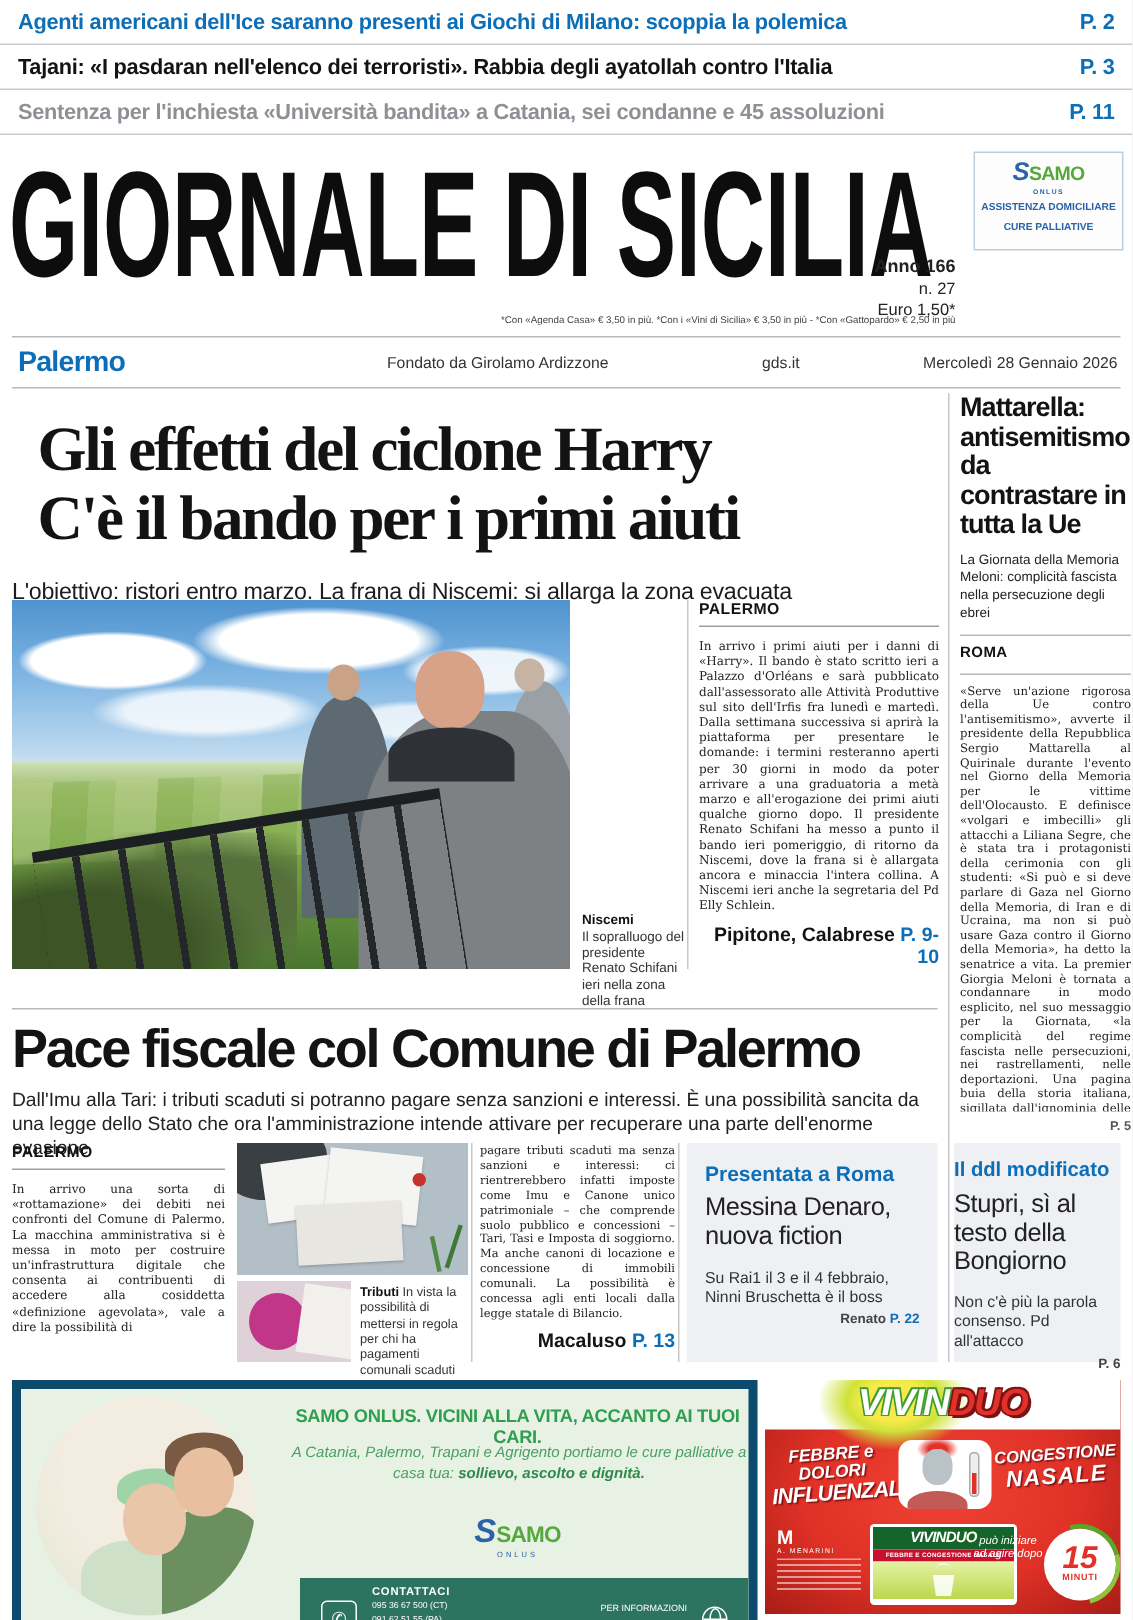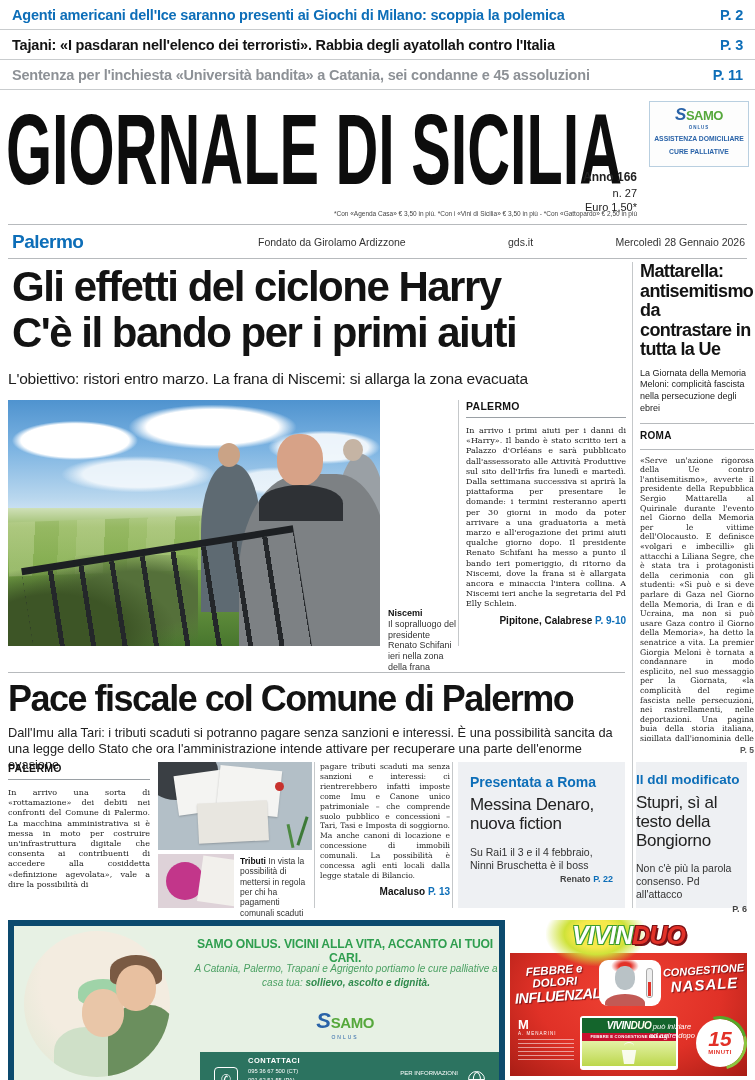--- a/index.html
+++ b/index.html
@@ -24,21 +24,21 @@
   .fineprint{position:absolute;right:118px;top:210px;font-size:6.5px;color:#444;white-space:nowrap;}
   
   .dateline{position:absolute;top:224px;left:8px;right:8px;height:33px;border-top:1px solid #b7babd;
             border-bottom:1px solid #b7babd;}
   .dateline .ed{position:absolute;left:4px;top:6px;font-size:19px;font-weight:bold;color:#0d6eb8;letter-spacing:-0.5px;}
   .dateline .founder{position:absolute;left:250px;top:11px;font-size:10.5px;color:#333;}
   .dateline .site{position:absolute;left:500px;top:11px;font-size:10.5px;color:#333;}
   .dateline .date{position:absolute;right:2px;top:11px;font-size:10.5px;color:#333;}
   
   .lead{position:absolute;left:8px;top:260px;width:620px;}
-  .lead h1{margin:4px;font-size:42px;line-height:46px;font-weight:800;letter-spacing:-1.5px;color:#131313;}
+  .lead h1{margin:17px;font-size:42px;line-height:46px;font-weight:800;letter-spacing:-1.5px;color:#131313;font-family:Liberation Serif, serif;}
   .lead .sub{margin-top:14px;font-size:15.5px;color:#1d1d1d;letter-spacing:-0.2px;}
   .photo{position:absolute;left:8px;top:400px;width:372px;height:246px;overflow:hidden;background:#87b7dd;}
   .ph-sky{position:absolute;inset:0;background:linear-gradient(180deg,#4f93cf 0%,#7db4e2 20%,#b9d7ee 40%,#e6f0f7 52%);}
   .ph-clouds{position:absolute;left:0;top:0;right:0;height:55%;
     background:
       radial-gradient(ellipse 90px 28px at 18% 30%, #fff 0 60%, transparent 70%),
       radial-gradient(ellipse 120px 32px at 55% 20%, #fff 0 55%, transparent 70%),
       radial-gradient(ellipse 80px 24px at 85% 35%, #ffffffdd 0 55%, transparent 70%),
       radial-gradient(ellipse 110px 26px at 35% 55%, #ffffffcc 0 50%, transparent 70%),
       radial-gradient(ellipse 70px 20px at 72% 60%, #ffffffbb 0 50%, transparent 70%);}
@@ -59,21 +59,21 @@
   .ph-rail{position:absolute;left:6%;bottom:-14%;width:74%;height:52%;transform:rotate(-9deg);
     background:repeating-linear-gradient(90deg,transparent 0 26px,#24272a 26px 31px);
     border-top:7px solid #1d2023;}
   .caption{position:absolute;left:388px;top:608px;width:72px;font-size:9px;line-height:1.2;color:#333;}
   .caption .ct{font-weight:bold;color:#111;display:block;}
   .lead-col{position:absolute;left:466px;top:400px;width:160px;}
   .kicker{font-size:10.5px;font-weight:bold;color:#131313;letter-spacing:.3px;
           border-bottom:1px solid #9aa0a5;padding-bottom:5px;margin-bottom:8px;}
   .body{font-family:"DejaVu Serif",serif;font-size:8px;line-height:10.2px;text-align:justify;color:#1c1c1c;}
   .lead-col .body{max-height:225px;overflow:hidden;}
-  .byline{margin-top:5px;text-align:right;font-size:10px;font-weight:bold;color:#131313;}
+  .byline{margin-top:5px;text-align:right;font-size:13px;font-weight:bold;color:#131313;}
   .byline .pref{color:#0d6eb8;}
   
   .vdiv{position:absolute;width:1px;background:#c5c8ca;}
   .right-col{position:absolute;left:640px;top:262px;width:114px;}
   .right-col h2{margin:0;font-size:18px;line-height:19.5px;font-weight:800;letter-spacing:-0.6px;color:#131313;}
   .right-col .sf{margin-top:8px;font-size:9px;line-height:11.8px;color:#222;}
   .rrule{border:none;border-top:1px solid #b7babd;margin:8px 0 6px 0;}
   .right-col .kk{font-size:10px;font-weight:bold;letter-spacing:.3px;}
   .right-col .body{margin-top:6px;font-size:7.8px;line-height:9.6px;max-height:285px;overflow:hidden;}
   .right-col .pg{margin-top:4px;text-align:right;font-size:8.5px;font-weight:bold;color:#555;}

